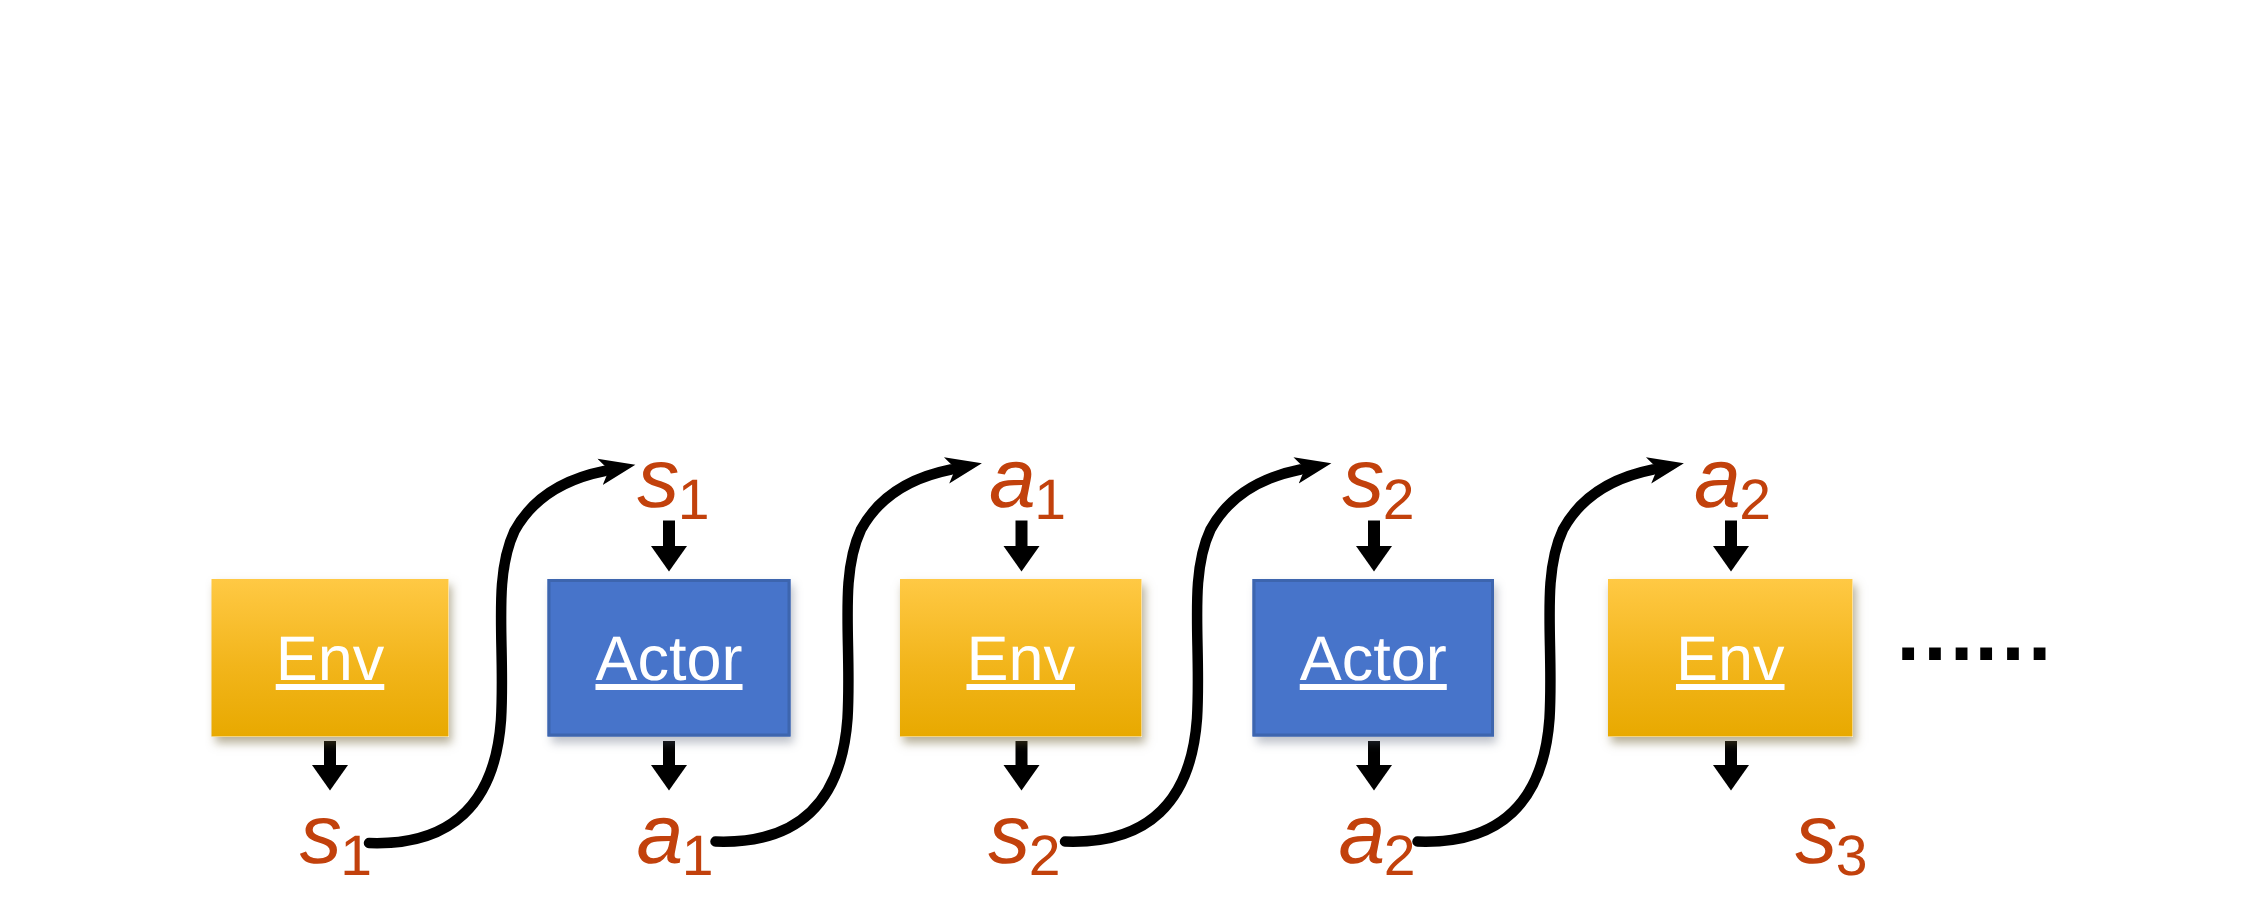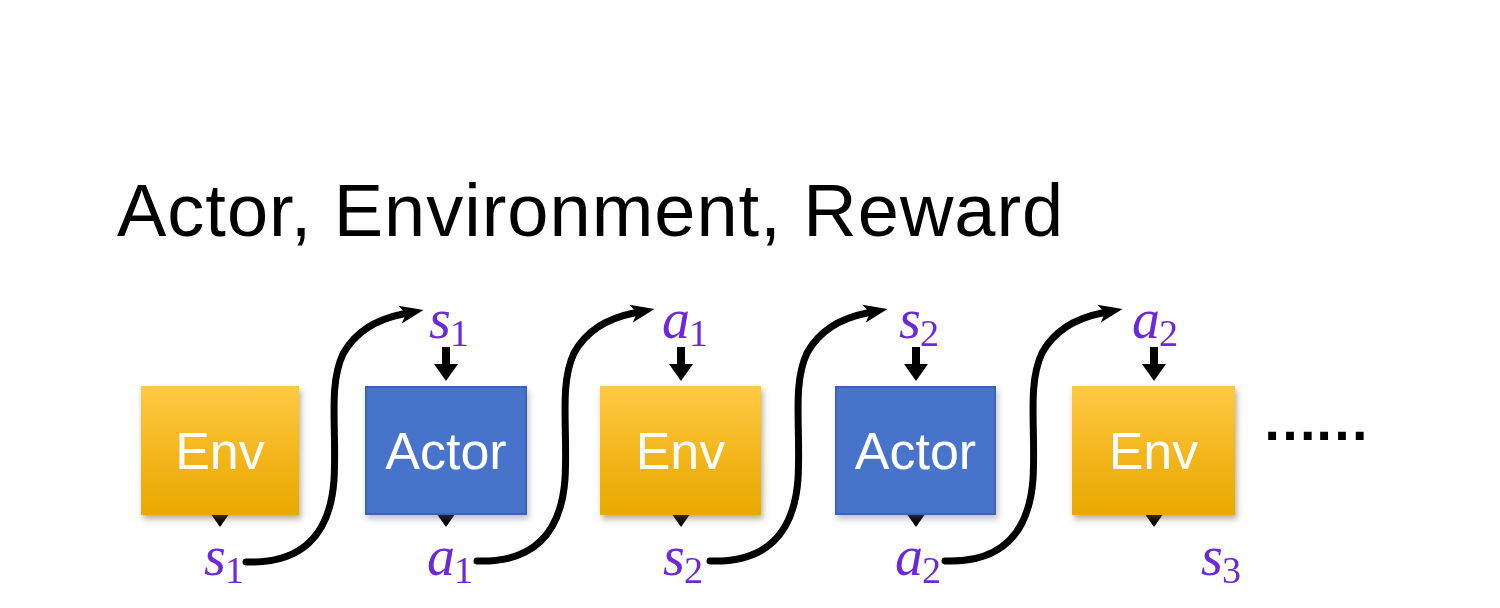--- a/index.html
+++ b/index.html
@@ -18,49 +18,50 @@
     letter-spacing:1px;
     color:var(--title-text,#000);
     white-space:nowrap;
   }
   .arrow-layer{
     position:absolute;left:0;top:0;width:1500px;height:608px;
     pointer-events:none;
   }
   .box{
     position:absolute;
-    top:386px;height:129px;
+    top:386px;height:105px;
     display:flex;align-items:center;justify-content:center;
     color:var(--box-text,#fff);
-    font-size:52px;
+    font-size:42px;
     box-sizing:border-box;
+    text-decoration:underline;
   }
   .box.env{
     background:linear-gradient(180deg, var(--env-top,#FFC944) 0%, #F2B51B 55%, var(--env-bottom,#E8A900) 100%);
     box-shadow:2px 4px 6px rgba(110,95,50,.5);
   }
   .box.actor{
     background:var(--actor-fill,#4774CA);
     border:2px solid var(--actor-border,#3D65AE);
     box-shadow:2px 4px 6px rgba(90,100,120,.4);
   }
   #box-0{left:141px;width:158px;}
   #box-1{left:365px;width:162px;}
   #box-2{left:600px;width:161px;}
   #box-3{left:835px;width:161px;}
   #box-4{left:1072px;width:163px;}
 
   .mlabel{
     position:absolute;
     transform:translateX(-50%);
-    font-family:Liberation Serif, serif;
+    font-family:Liberation Sans, sans-serif;
     font-style:italic;
     font-size:56px;
     line-height:1;
-    color:#6d28d9;
+    color:#c2410c;
     white-space:nowrap;
   }
   .mlabel .sub{
     font-size:0.68em;
     font-style:normal;
     position:relative;
     top:0.22em;
     margin-left:-1px;
   }
   .toplab{top:291px;}
@@ -76,21 +77,20 @@
     letter-spacing:-4px;
     line-height:1;
     color:#000;
   }
 </style>
 </head>
 <body>
 
 <div class="slide">
 
-  <h1 class="title">Actor, Environment, Reward</h1>
 
   <svg class="arrow-layer" viewBox="0 0 1500 608" xmlns="http://www.w3.org/2000/svg">
     <defs>
       <marker id="mh" markerUnits="userSpaceOnUse" markerWidth="20" markerHeight="28" refX="2" refY="13" orient="auto">
         <path d="M0,1 L17,13 L0,25 Z" fill="#000"></path>
       </marker>
       <marker id="mc" markerUnits="userSpaceOnUse" markerWidth="28" markerHeight="24" refX="3" refY="11" orient="auto">
         <path d="M0,2 L24,11 L0,20 L6,11 Z" fill="#000"></path>
       </marker>
     </defs>

